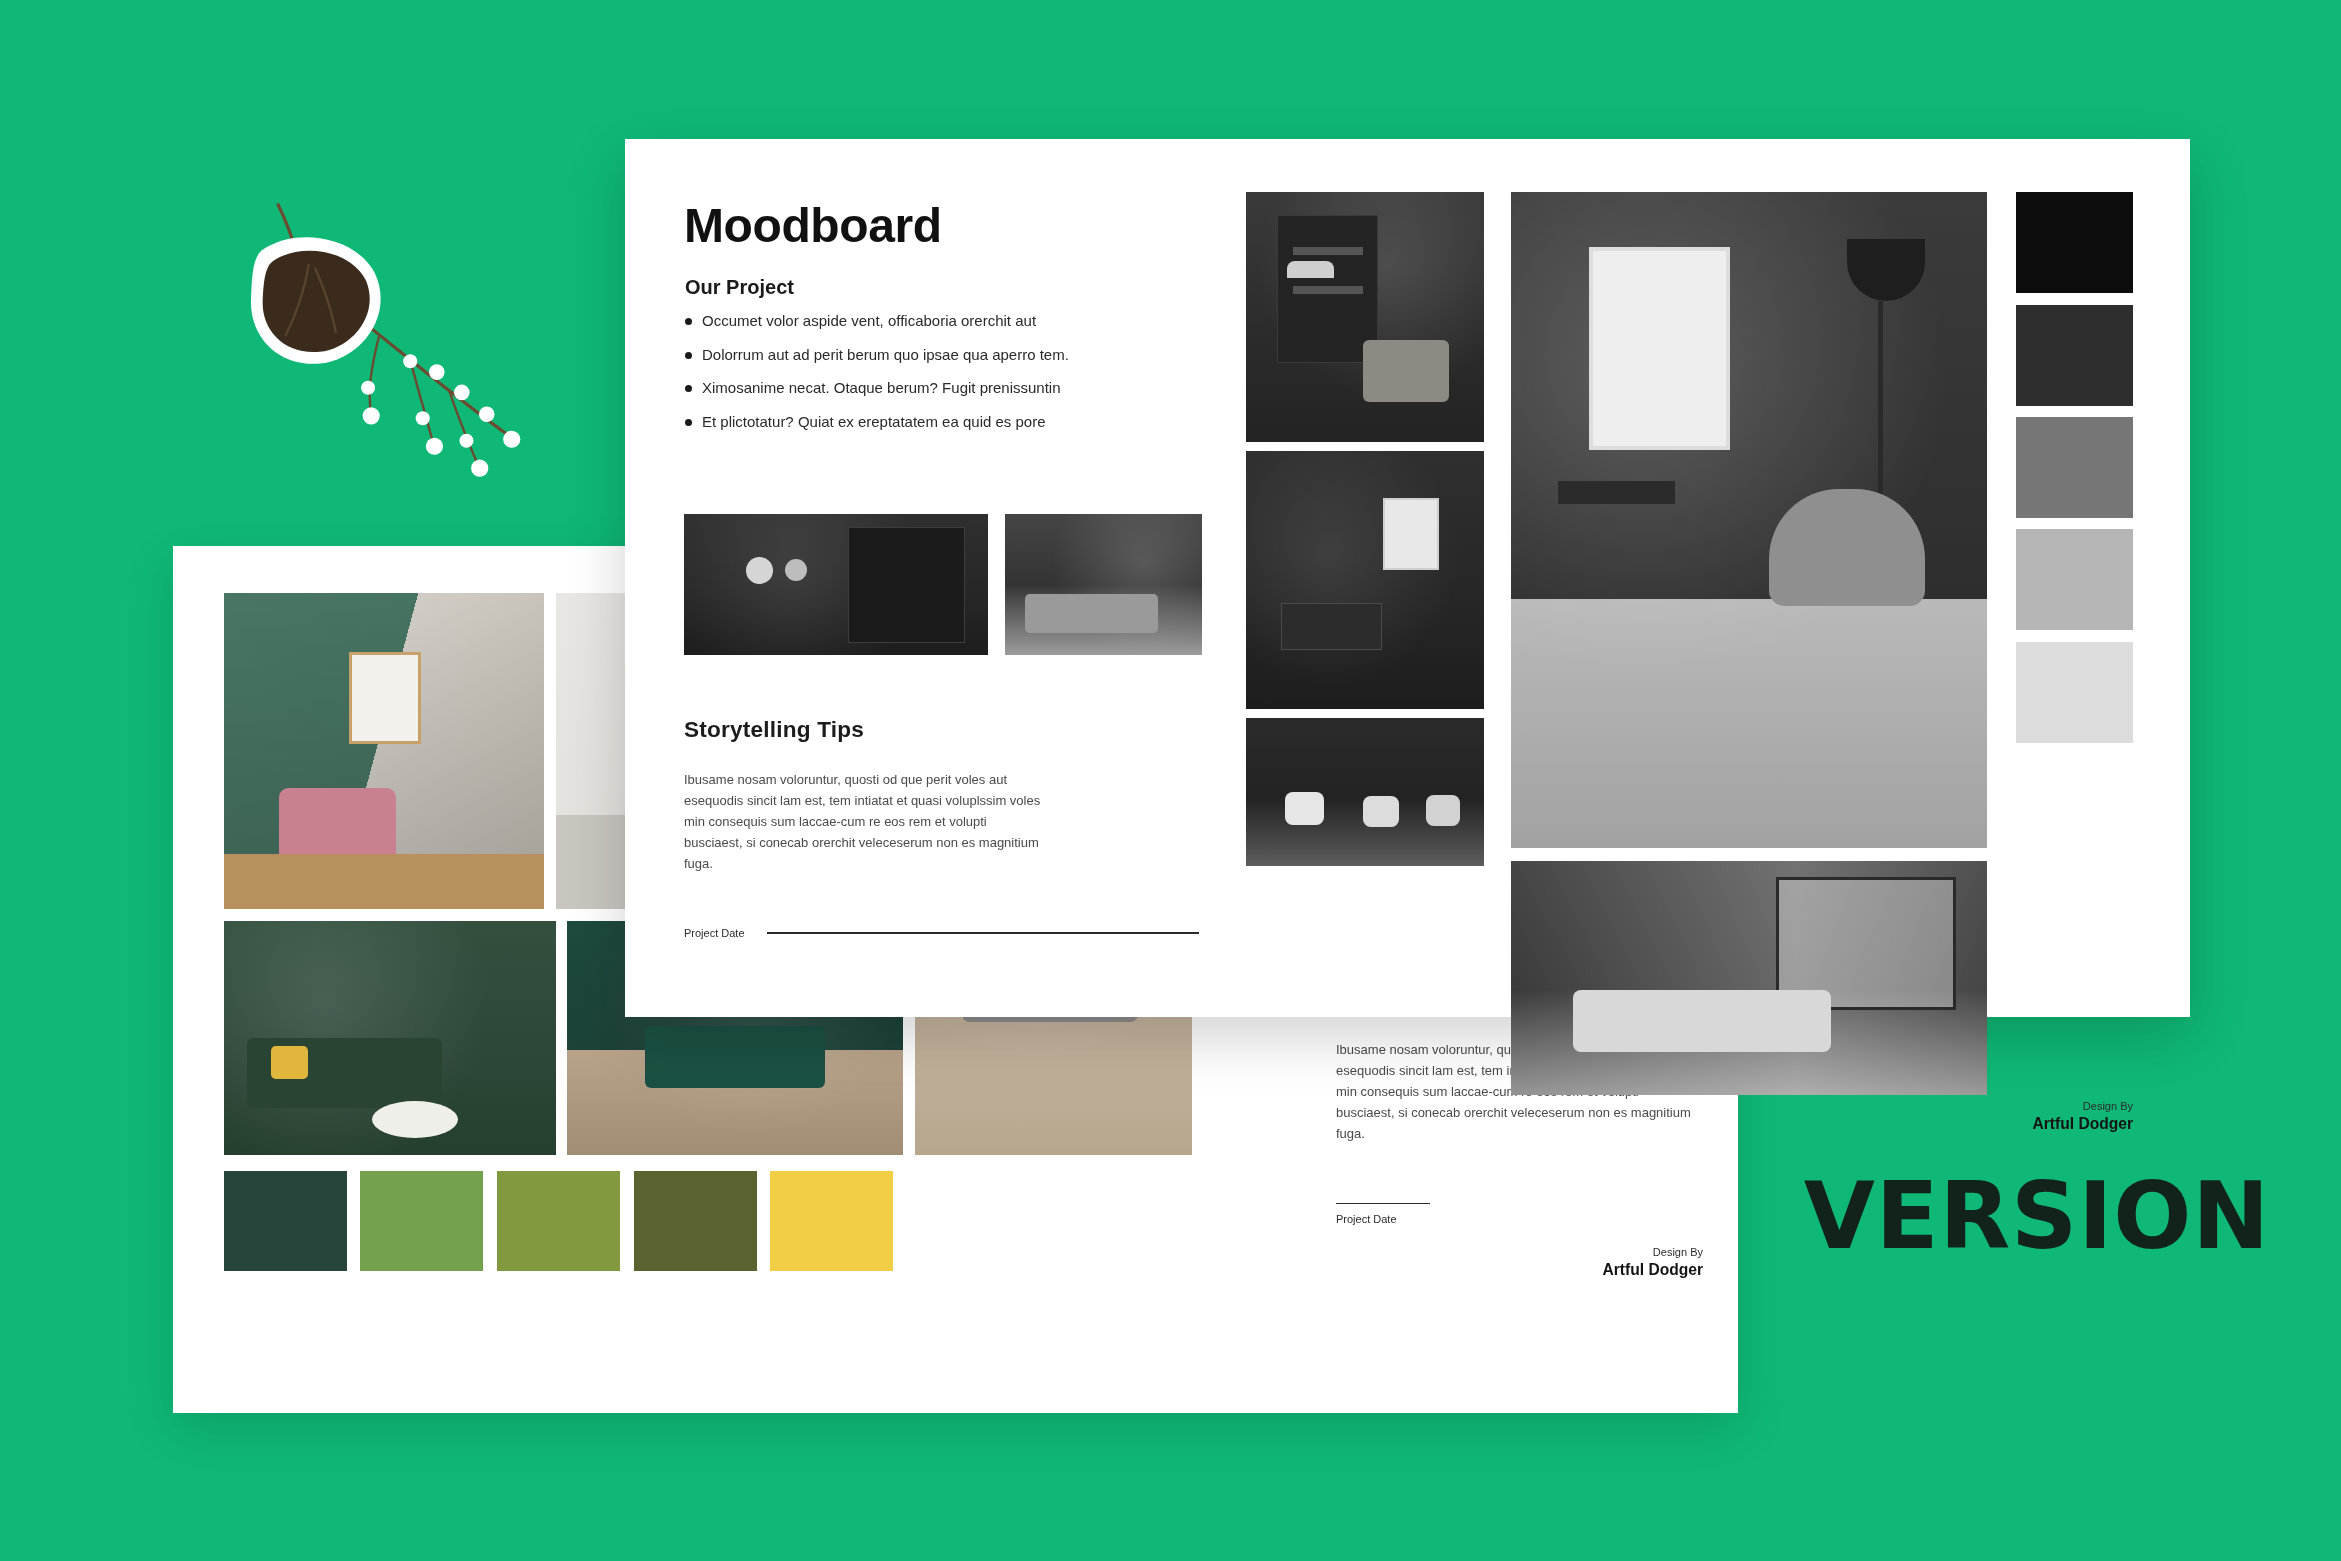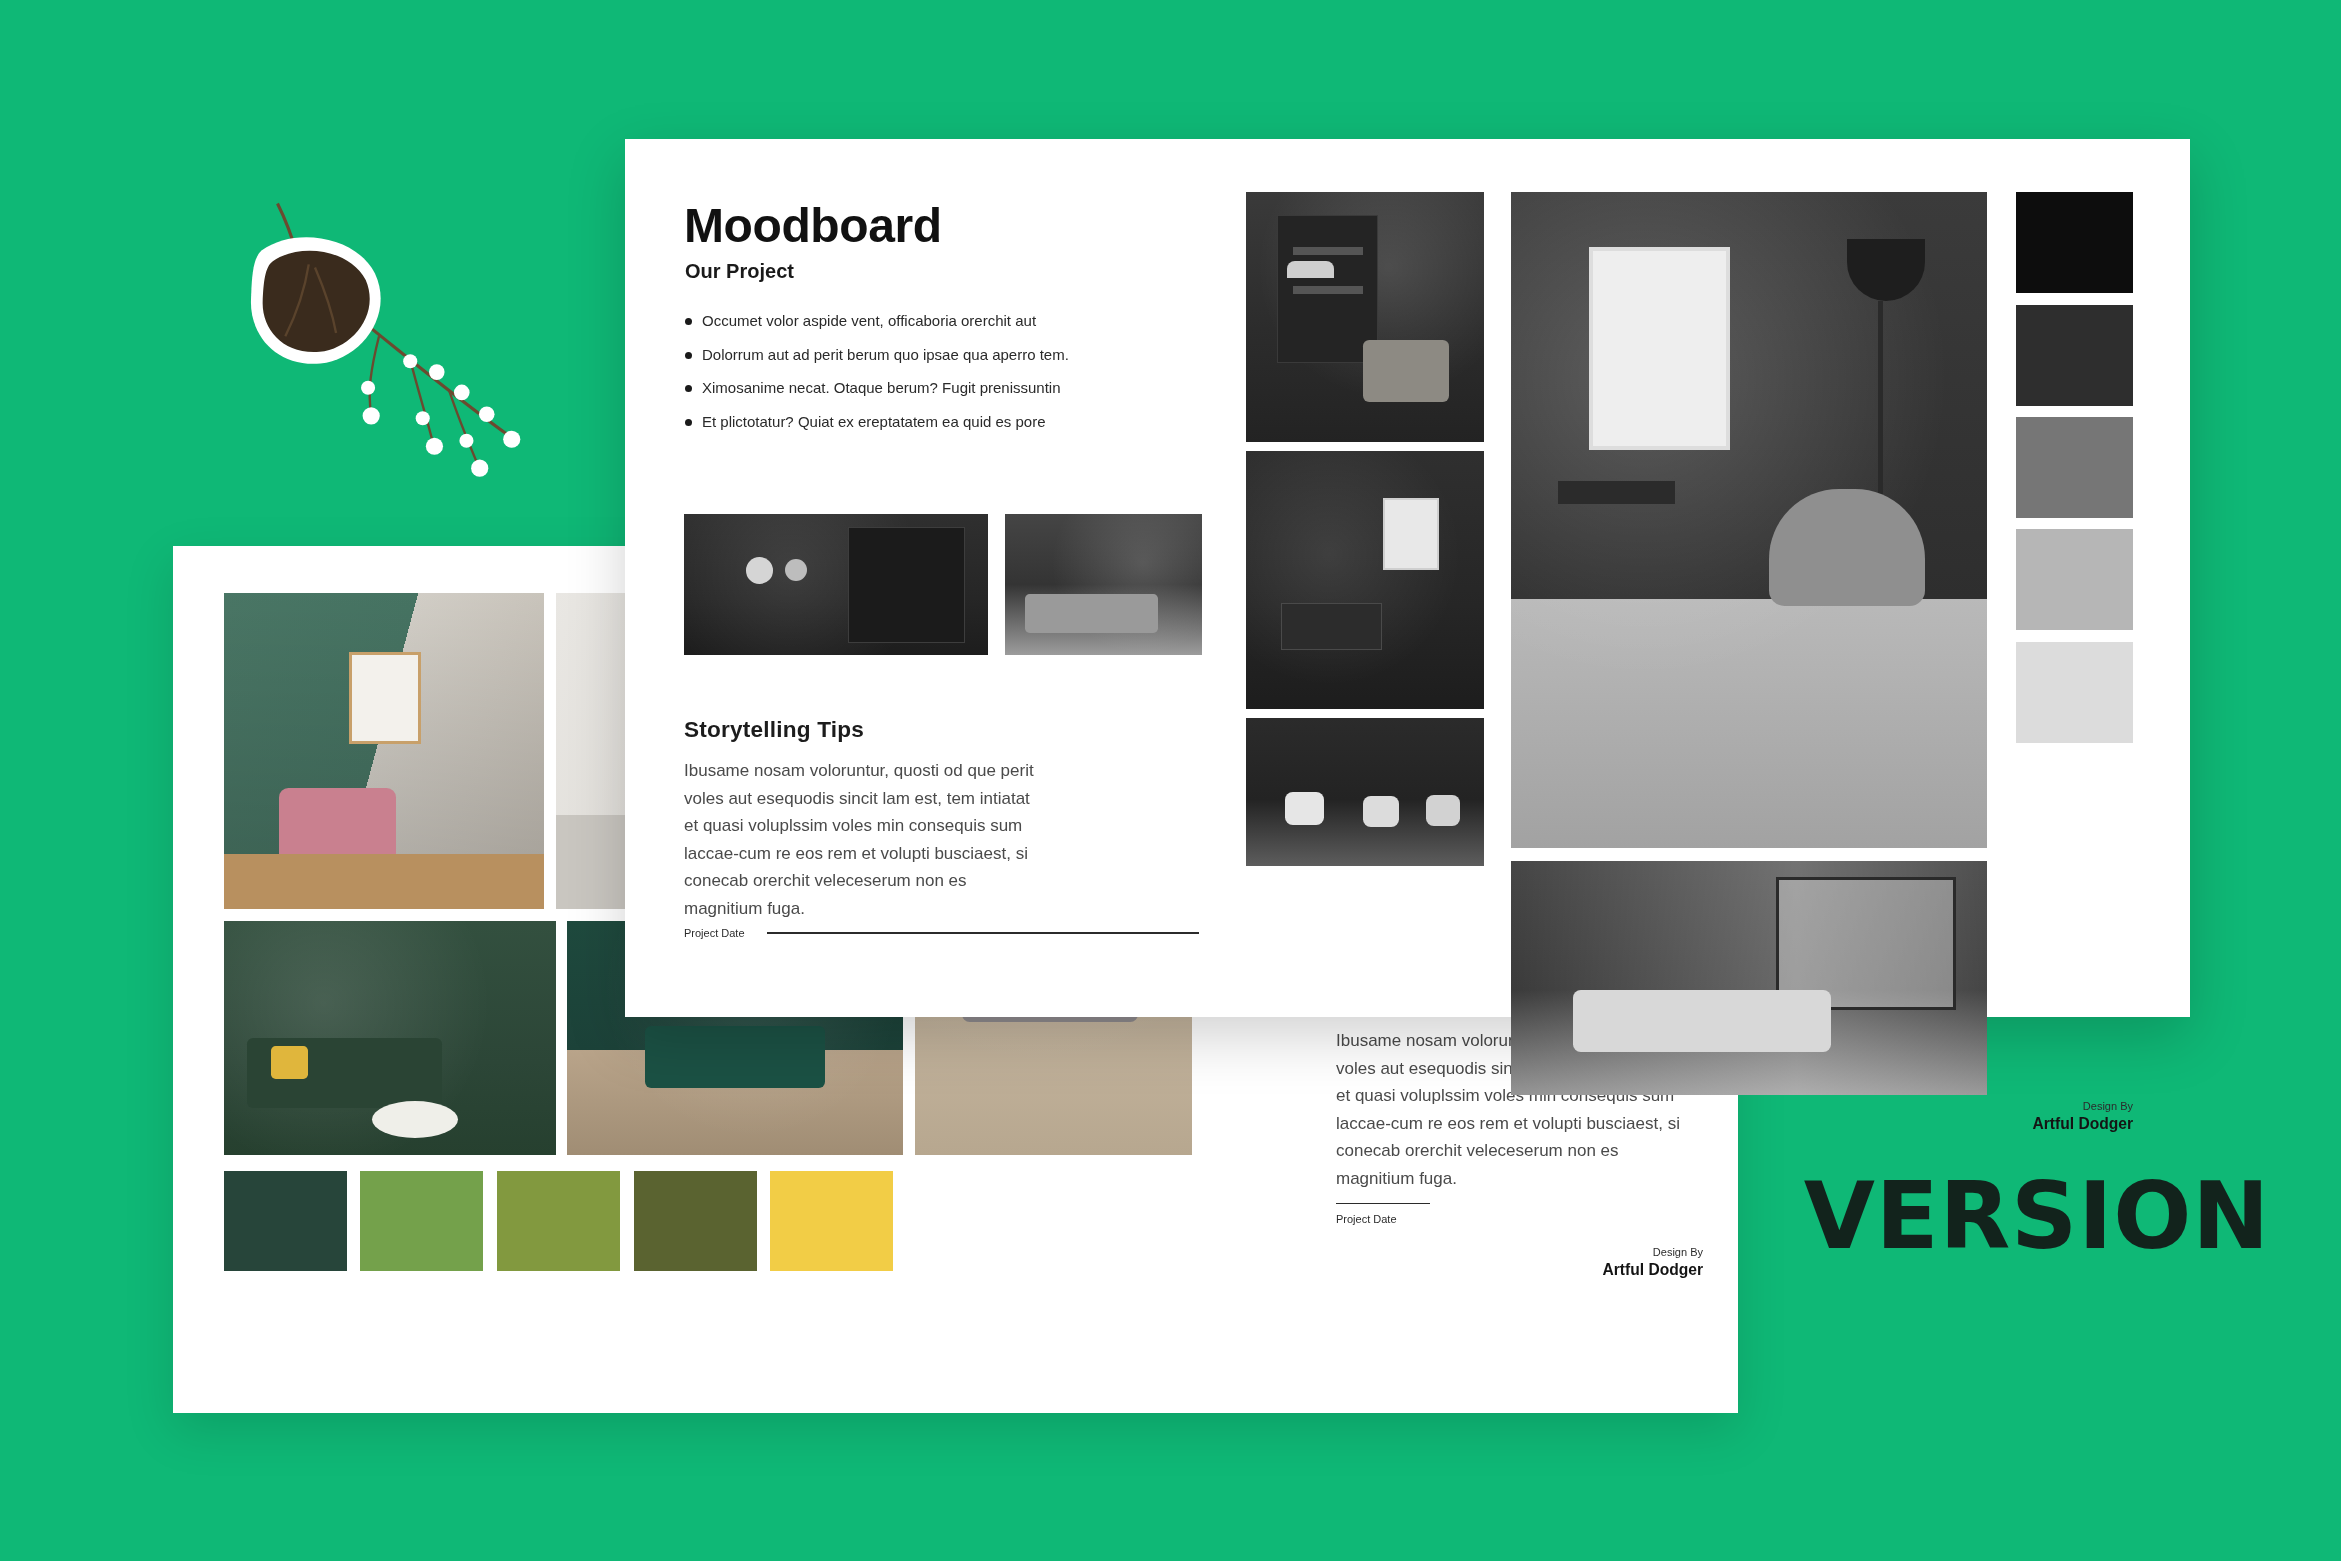--- a/index.html
+++ b/index.html
@@ -54,42 +54,42 @@
     background: linear-gradient(115deg, #e9e7e3 0%, #d6d3cd 100%);
   }
 
   .swatch { position: absolute; }
 
   .sb-text { position: absolute; }
   .st-title {
     font-size: 22.6px; font-weight: bold; color: #1c1c1c; letter-spacing: 0.2px;
   }
   .st-body {
-    font-size: 17px; line-height: 1.62; color: #4a4a4a; width: 359px; margin-top: 14px;
+    font-size: 13px; line-height: 1.62; color: #4a4a4a; width: 359px; margin-top: 26px;
   }
   .pd-row { position: absolute; display: flex; align-items: center; }
   .pd-label { font-size: 11px; color: #2b2b2b; margin-right: 11px; }
   .design-by { position: absolute; text-align: right; }
   .db-small { font-size: 11px; color: #2b2b2b; margin-top: 44px; }
   .db-name { font-size: 15.6px; font-weight: bold; color: #141414; margin-top: 3.1px; }
 
   
   .slide-front {
     position: absolute;
     left: 625px; top: 139px;
     width: 1565px; height: 878px;
     background: #ffffff;
     box-shadow: 0 20px 55px rgba(0,0,0,0.18);
   }
   .title-main {
     position: absolute; left: 59px; top: 59px;
     font-size: 48px; font-weight: bold; color: #111111; letter-spacing: -0.4px;
   }
   .sub-title {
-    position: absolute; left: 60px; top: 121px;
+    position: absolute; left: 60px; top: 137px;
     font-size: 20px; font-weight: bold; color: #1a1a1a;
   }
   .bullets { position: absolute; left: 60px; top: 172px; width: 531px; }
   .bullet { display: flex; align-items: flex-start; margin-bottom: 13.3px; }
   .bullet-dot {
     width: 7px; height: 7px; border-radius: 50%; background: #1a1a1a;
     margin-top: 7px; margin-right: 10px; flex: 0 0 auto;
   }
   .bullet-text { font-size: 15px; color: #2a2a2a; line-height: 1.35; }
 

